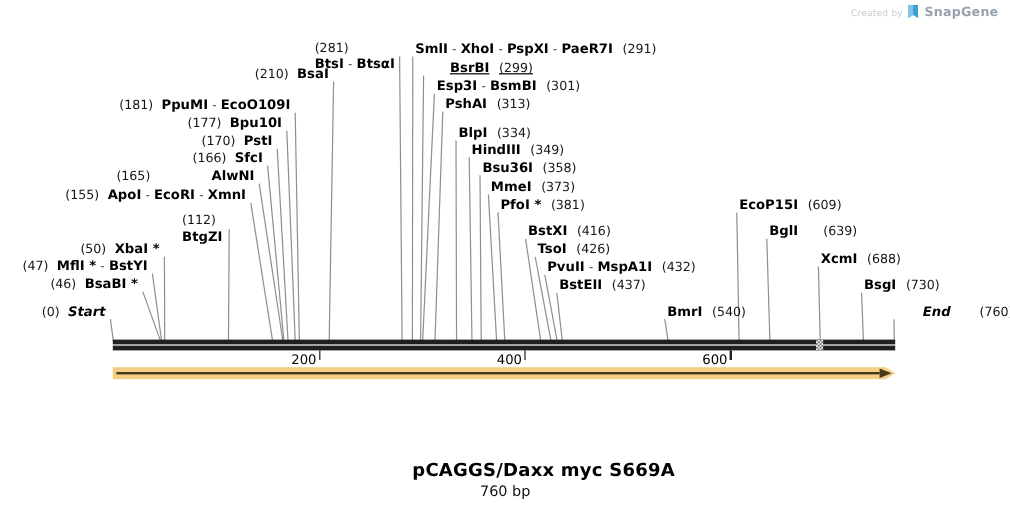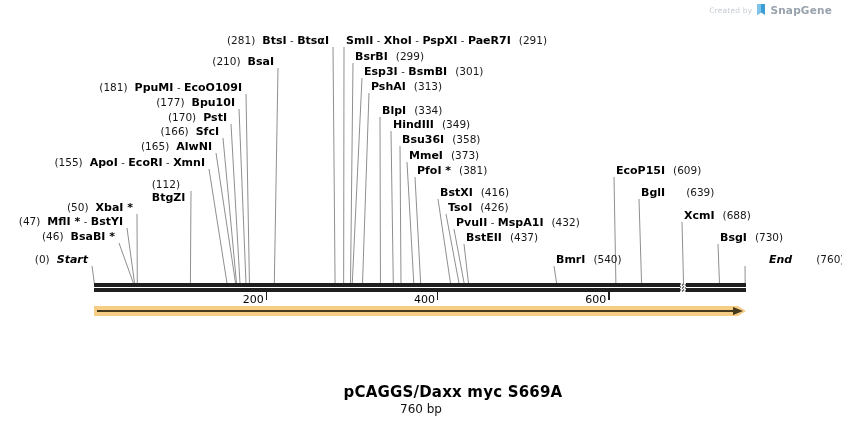--- a/index.html
+++ b/index.html
@@ -120,21 +120,21 @@
         <span><span class="nm">XbaI *</span></span>
       </div>
       <div class="site-label left" style="right: 655px; top: 178px; flex-direction: column;">
         <span class="pos">(112)</span>
         <span><span class="nm">BtgZI</span></span>
       </div>
       <div class="site-label left" style="right: 637px; top: 156px;">
         <span class="pos">(155)</span>
         <span><span class="nm">ApoI</span><span class="sep">-</span><span class="nm">EcoRI</span><span class="sep">-</span><span class="nm">XmnI</span></span>
       </div>
-      <div class="site-label left" style="right: 630px; top: 140px;">
+      <div class="site-label left" style="right: 630px; top: 140px; gap: 44px;">
         <span class="pos">(165)</span>
         <span><span class="nm">AlwNI</span></span>
       </div>
       <div class="site-label left" style="right: 623px; top: 125px;">
         <span class="pos">(166)</span>
         <span><span class="nm">SfcI</span></span>
       </div>
       <div class="site-label left" style="right: 615px; top: 111px;">
         <span class="pos">(170)</span>
         <span><span class="nm">PstI</span></span>
@@ -144,29 +144,29 @@
         <span><span class="nm">Bpu10I</span></span>
       </div>
       <div class="site-label left" style="right: 600px; top: 81px;">
         <span class="pos">(181)</span>
         <span><span class="nm">PpuMI</span><span class="sep">-</span><span class="nm">EcoO109I</span></span>
       </div>
       <div class="site-label left" style="right: 568px; top: 55px;">
         <span class="pos">(210)</span>
         <span><span class="nm">BsaI</span></span>
       </div>
-      <div class="site-label left" style="right: 513px; top: 34px;">
+      <div class="site-label left" style="right: 513px; top: 34px; flex-direction: column;">
         <span class="pos">(281)</span>
         <span><span class="nm">BtsI</span><span class="sep">-</span><span class="nm">BtsαI</span></span>
       </div>
       <div class="site-label right" style="left: 346px; top: 34px;">
         <span><span class="nm">SmlI</span><span class="sep">-</span><span class="nm">XhoI</span><span class="sep">-</span><span class="nm">PspXI</span><span class="sep">-</span><span class="nm">PaeR7I</span></span>
         <span class="pos">(291)</span>
       </div>
-      <div class="site-label right" style="left: 355px; top: 50px;">
+      <div class="site-label right" style="left: 375px; top: 50px; text-decoration: underline;">
         <span><span class="nm">BsrBI</span></span>
         <span class="pos">(299)</span>
       </div>
       <div class="site-label right" style="left: 364px; top: 65px;">
         <span><span class="nm">Esp3I</span><span class="sep">-</span><span class="nm">BsmBI</span></span>
         <span class="pos">(301)</span>
       </div>
       <div class="site-label right" style="left: 371px; top: 80px;">
         <span><span class="nm">PshAI</span></span>
         <span class="pos">(313)</span>

